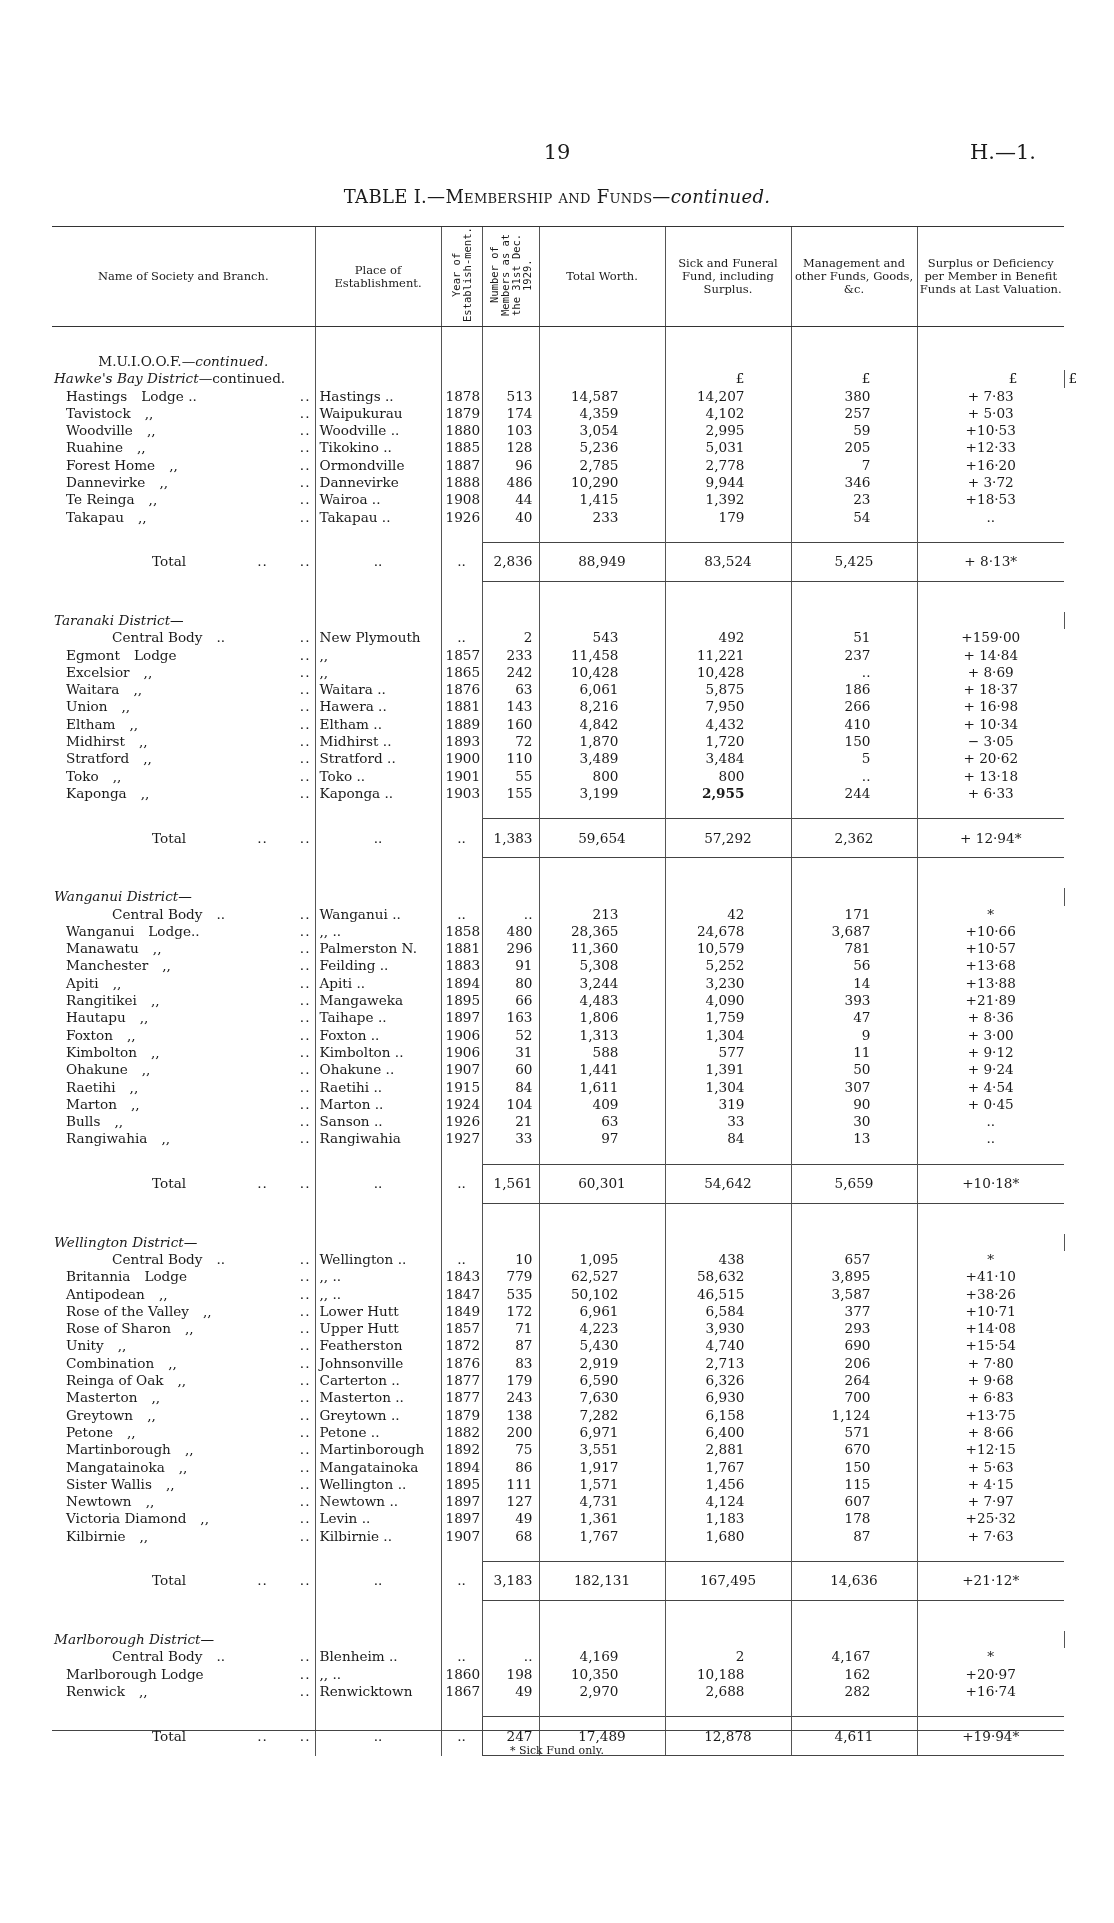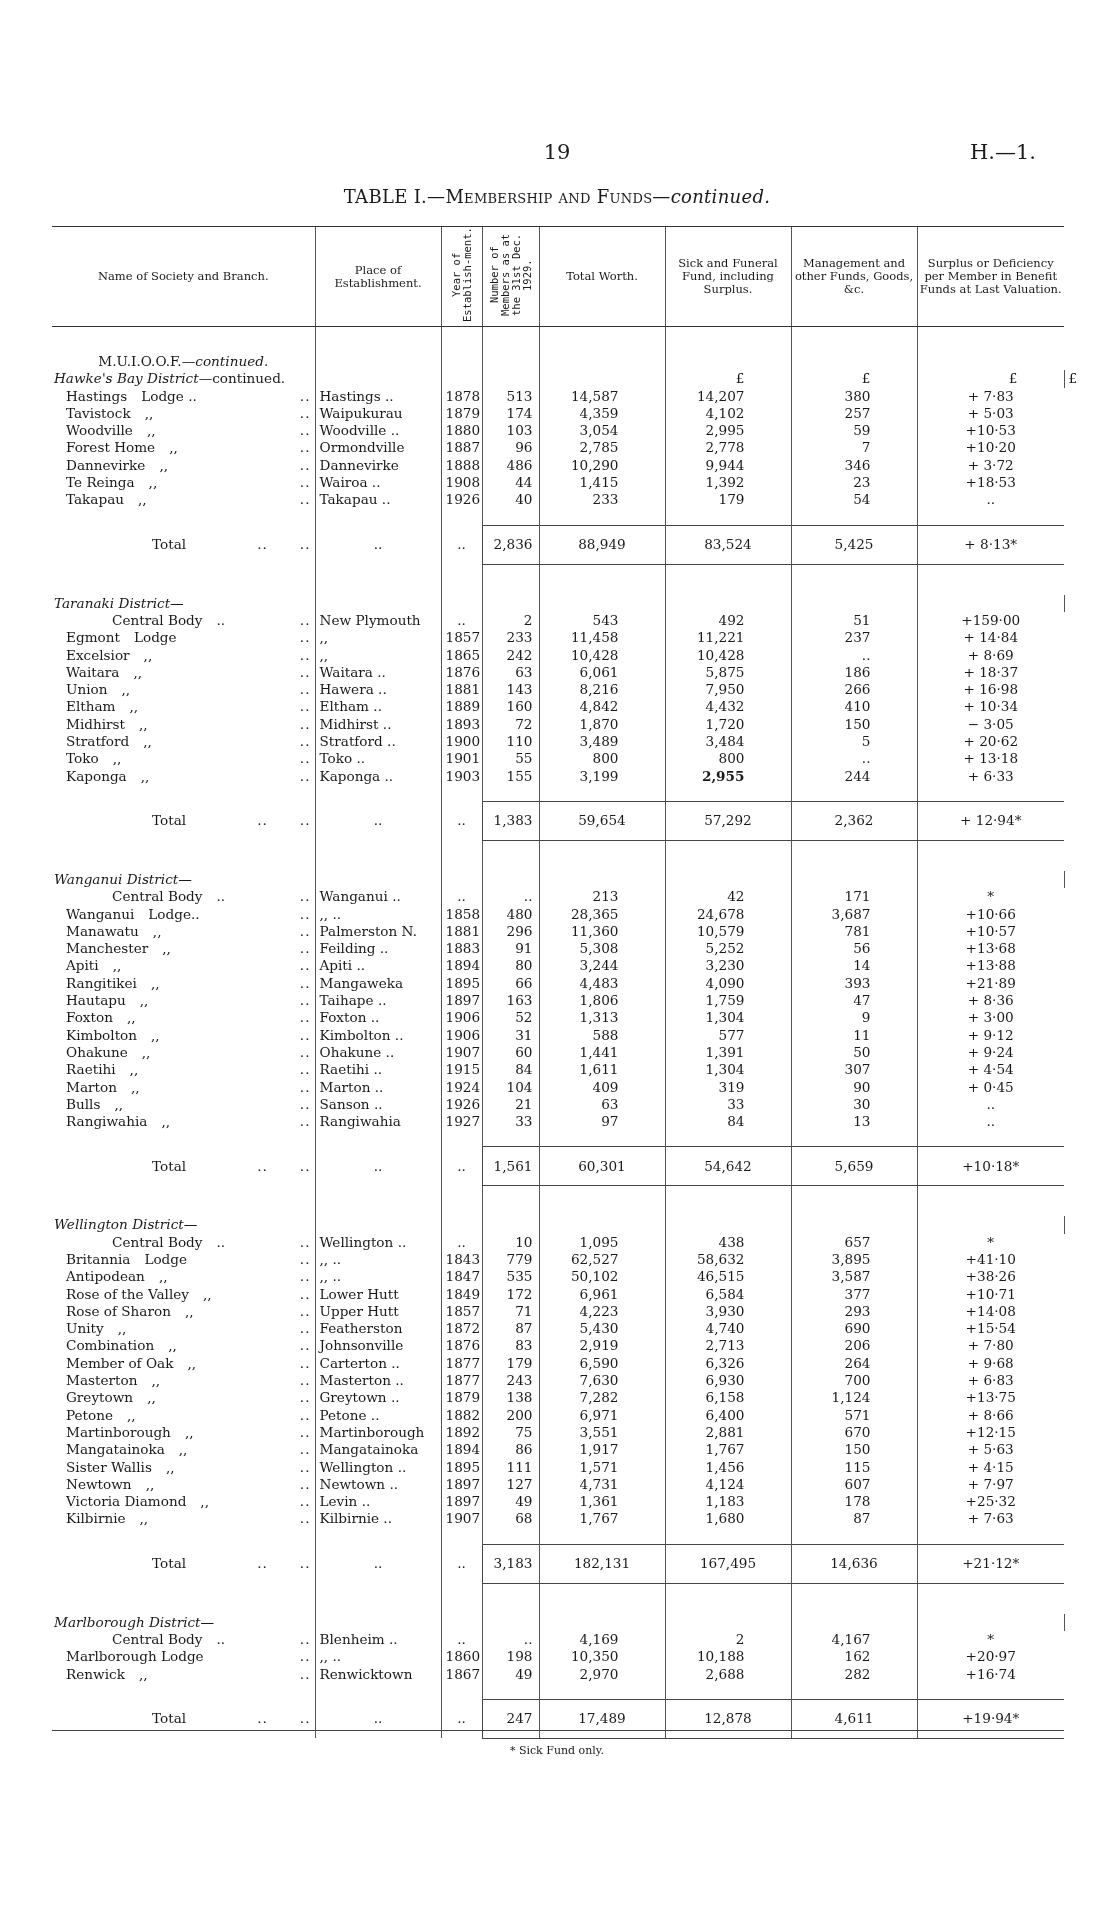--- a/index.html
+++ b/index.html
@@ -120,28 +120,38 @@
           <td class="lead"><span>Woodville</span><span class="ditto" style="margin-left: 14px;">,,</span><span class="dots">..</span></td>
           <td>Woodville ..</td>
           <td class="year">1880</td>
           <td class="num">103</td>
           <td class="num" style="padding-right: 46px;">3,054</td>
           <td class="num" style="padding-right: 46px;">2,995</td>
           <td class="num" style="padding-right: 46px;">59</td>
           <td class="surp">+10·53</td>
         </tr>
         <tr>
+          <td class="lead"><span>Ruahine</span><span class="ditto" style="margin-left: 14px;">,,</span><span class="dots">..</span></td>
+          <td>Tikokino ..</td>
+          <td class="year">1885</td>
+          <td class="num">128</td>
+          <td class="num" style="padding-right: 46px;">5,236</td>
+          <td class="num" style="padding-right: 46px;">5,031</td>
+          <td class="num" style="padding-right: 46px;">205</td>
+          <td class="surp">+12·33</td>
+        </tr>
+        <tr>
           <td class="lead"><span>Forest Home</span><span class="ditto" style="margin-left: 14px;">,,</span><span class="dots">..</span></td>
           <td>Ormondville</td>
           <td class="year">1887</td>
           <td class="num">96</td>
           <td class="num" style="padding-right: 46px;">2,785</td>
           <td class="num" style="padding-right: 46px;">2,778</td>
           <td class="num" style="padding-right: 46px;">7</td>
-          <td class="surp">+10·20</td>
+          <td class="surp">+16·20</td>
         </tr>
         <tr>
           <td class="lead"><span>Dannevirke</span><span class="ditto" style="margin-left: 14px;">,,</span><span class="dots">..</span></td>
           <td>Dannevirke</td>
           <td class="year">1888</td>
           <td class="num">486</td>
           <td class="num" style="padding-right: 46px;">10,290</td>
           <td class="num" style="padding-right: 46px;">9,944</td>
           <td class="num" style="padding-right: 46px;">346</td>
           <td class="surp">+ 3·72</td>
@@ -593,21 +603,21 @@
           <td class="lead"><span>Combination</span><span class="ditto" style="margin-left: 14px;">,,</span><span class="dots">..</span></td>
           <td>Johnsonville</td>
           <td class="year">1876</td>
           <td class="num">83</td>
           <td class="num" style="padding-right: 46px;">2,919</td>
           <td class="num" style="padding-right: 46px;">2,713</td>
           <td class="num" style="padding-right: 46px;">206</td>
           <td class="surp">+ 7·80</td>
         </tr>
         <tr>
-          <td class="lead"><span>Member of Oak</span><span class="ditto" style="margin-left: 14px;">,,</span><span class="dots">..</span></td>
+          <td class="lead"><span>Reinga of Oak</span><span class="ditto" style="margin-left: 14px;">,,</span><span class="dots">..</span></td>
           <td>Carterton ..</td>
           <td class="year">1877</td>
           <td class="num">179</td>
           <td class="num" style="padding-right: 46px;">6,590</td>
           <td class="num" style="padding-right: 46px;">6,326</td>
           <td class="num" style="padding-right: 46px;">264</td>
           <td class="surp">+ 9·68</td>
         </tr>
         <tr>
           <td class="lead"><span>Masterton</span><span class="ditto" style="margin-left: 14px;">,,</span><span class="dots">..</span></td>

